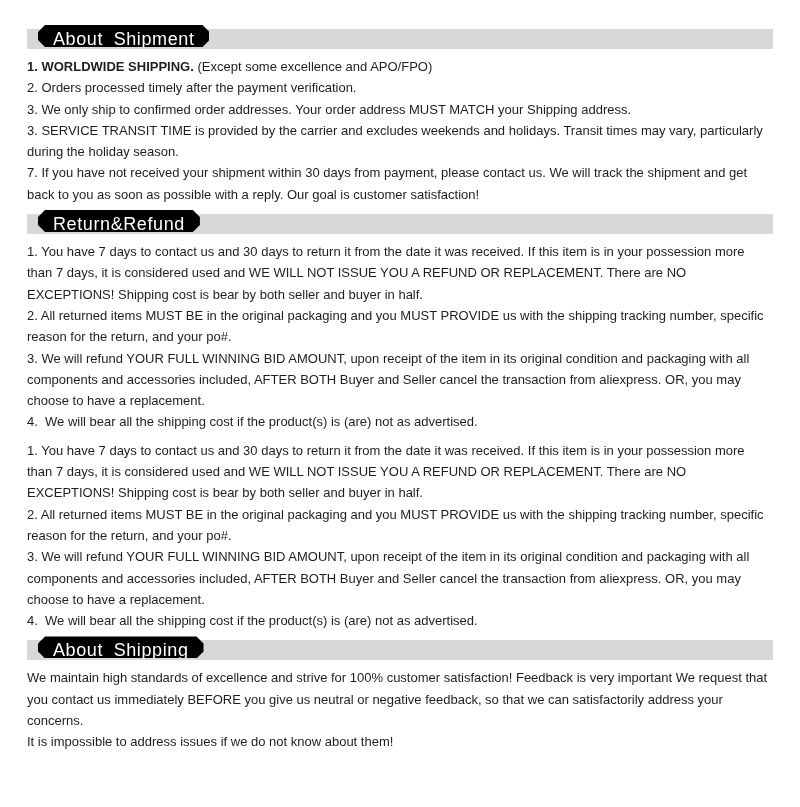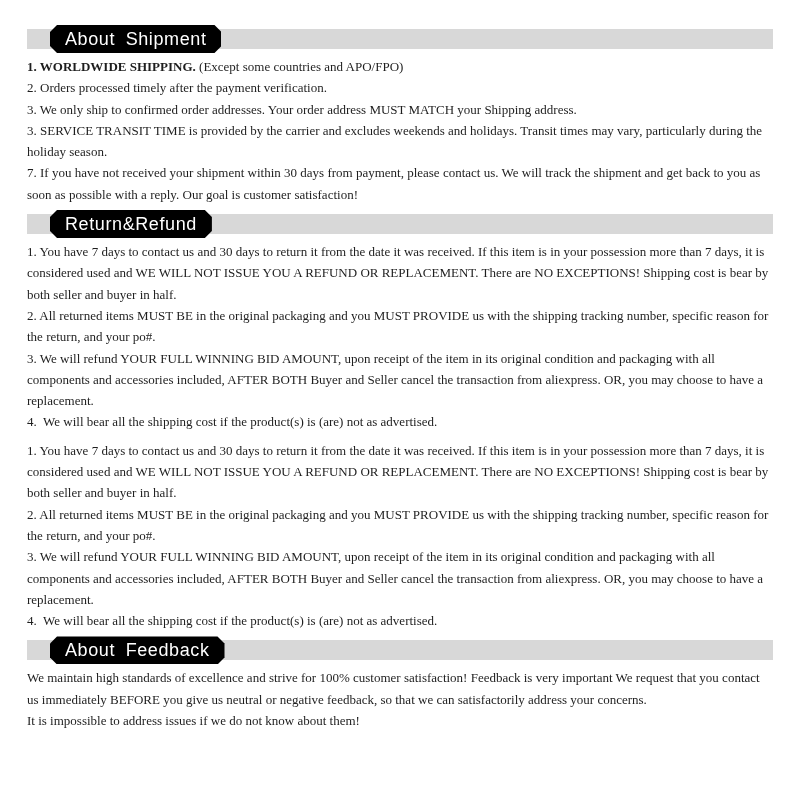--- a/index.html
+++ b/index.html
@@ -22,58 +22,58 @@
   .sec { }
   .hbar {
     position: relative;
     height: 20px;
     background: #d8d8d8;
     margin-top: 0;
   }
   .sec + .sec .hbar { margin-top: 9px; padding-left: 23px; }
   .htag {
     position: absolute;
-    left: 23px;
+    left: 11px;
     top: -4px;
-    height: 28px;
+    height: 22px;
     line-height: 28px;
     background: #000000;
     color: #ffffff;
     font-size: 18px;
     letter-spacing: 0.6px;
     word-spacing: 5px;
     padding: 0 15px;
     white-space: nowrap;
     clip-path: polygon(7px 0, calc(100% - 7px) 0, 100% 7px, 100% calc(100% - 7px), calc(100% - 7px) 100%, 7px 100%, 0 calc(100% - 7px), 0 7px);
   }
   .content {
     margin: 7px 0 0 0;
     font-size: 13px;
     line-height: 21.3px;
   }
   .li {
     margin: 0;
     padding: 0;
   }
   .li b { font-weight: bold; }
-  .li span, .li b { white-space: pre-wrap; font-family: Liberation Serif, serif; }
+  .li span, .li b { white-space: pre-wrap; }
 </style>
 </head>
 <body>
 
 <div class="page">
 
   <section class="sec">
     <div class="hbar">
       <div class="htag">
         <span>About Shipment</span>
       </div>
     </div>
     <div class="content">
-      <p class="li"><b>1. WORLDWIDE SHIPPING.</b><span> (Except some countries and APO/FPO)</span></p>
+      <p class="li"><b>1. WORLDWIDE SHIPPING.</b><span> (Except some excellence and APO/FPO)</span></p>
       <p class="li"><span>2. Orders processed timely after the payment verification.</span></p>
       <p class="li"><span>3. We only ship to confirmed order addresses. Your order address MUST MATCH your Shipping address.</span></p>
       <p class="li"><span>3. SERVICE TRANSIT TIME is provided by the carrier and excludes weekends and holidays. Transit times may vary, particularly during the holiday season.</span></p>
       <p class="li"><span>7. If you have not received your shipment within 30 days from payment, please contact us. We will track the shipment and get back to you as soon as possible with a reply. Our goal is customer satisfaction!</span></p>
     </div>
   </section>
 
   <section class="sec">
     <div class="hbar">
       <div class="htag">
@@ -93,21 +93,21 @@
       <p class="li"><span>1. You have 7 days to contact us and 30 days to return it from the date it was received. If this item is in your possession more than 7 days, it is considered used and WE WILL NOT ISSUE YOU A REFUND OR REPLACEMENT. There are NO EXCEPTIONS! Shipping cost is bear by both seller and buyer in half.</span></p>
       <p class="li"><span>2. All returned items MUST BE in the original packaging and you MUST PROVIDE us with the shipping tracking number, specific reason for the return, and your po#.</span></p>
       <p class="li"><span>3. We will refund YOUR FULL WINNING BID AMOUNT, upon receipt of the item in its original condition and packaging with all components and accessories included, AFTER BOTH Buyer and Seller cancel the transaction from aliexpress. OR, you may choose to have a replacement.</span></p>
       <p class="li"><span>4.  We will bear all the shipping cost if the product(s) is (are) not as advertised.</span></p>
     </div>
   </section>
 
   <section class="sec">
     <div class="hbar">
       <div class="htag">
-        <span>About Feedback</span>
+        <span>About Shipping</span>
       </div>
     </div>
     <div class="content">
       <p class="li"><span>We maintain high standards of excellence and strive for 100% customer satisfaction! Feedback is very important We request that you contact us immediately BEFORE you give us neutral or negative feedback, so that we can satisfactorily address your concerns.</span></p>
       <p class="li"><span>It is impossible to address issues if we do not know about them!</span></p>
     </div>
   </section>
 
 </div>
 

